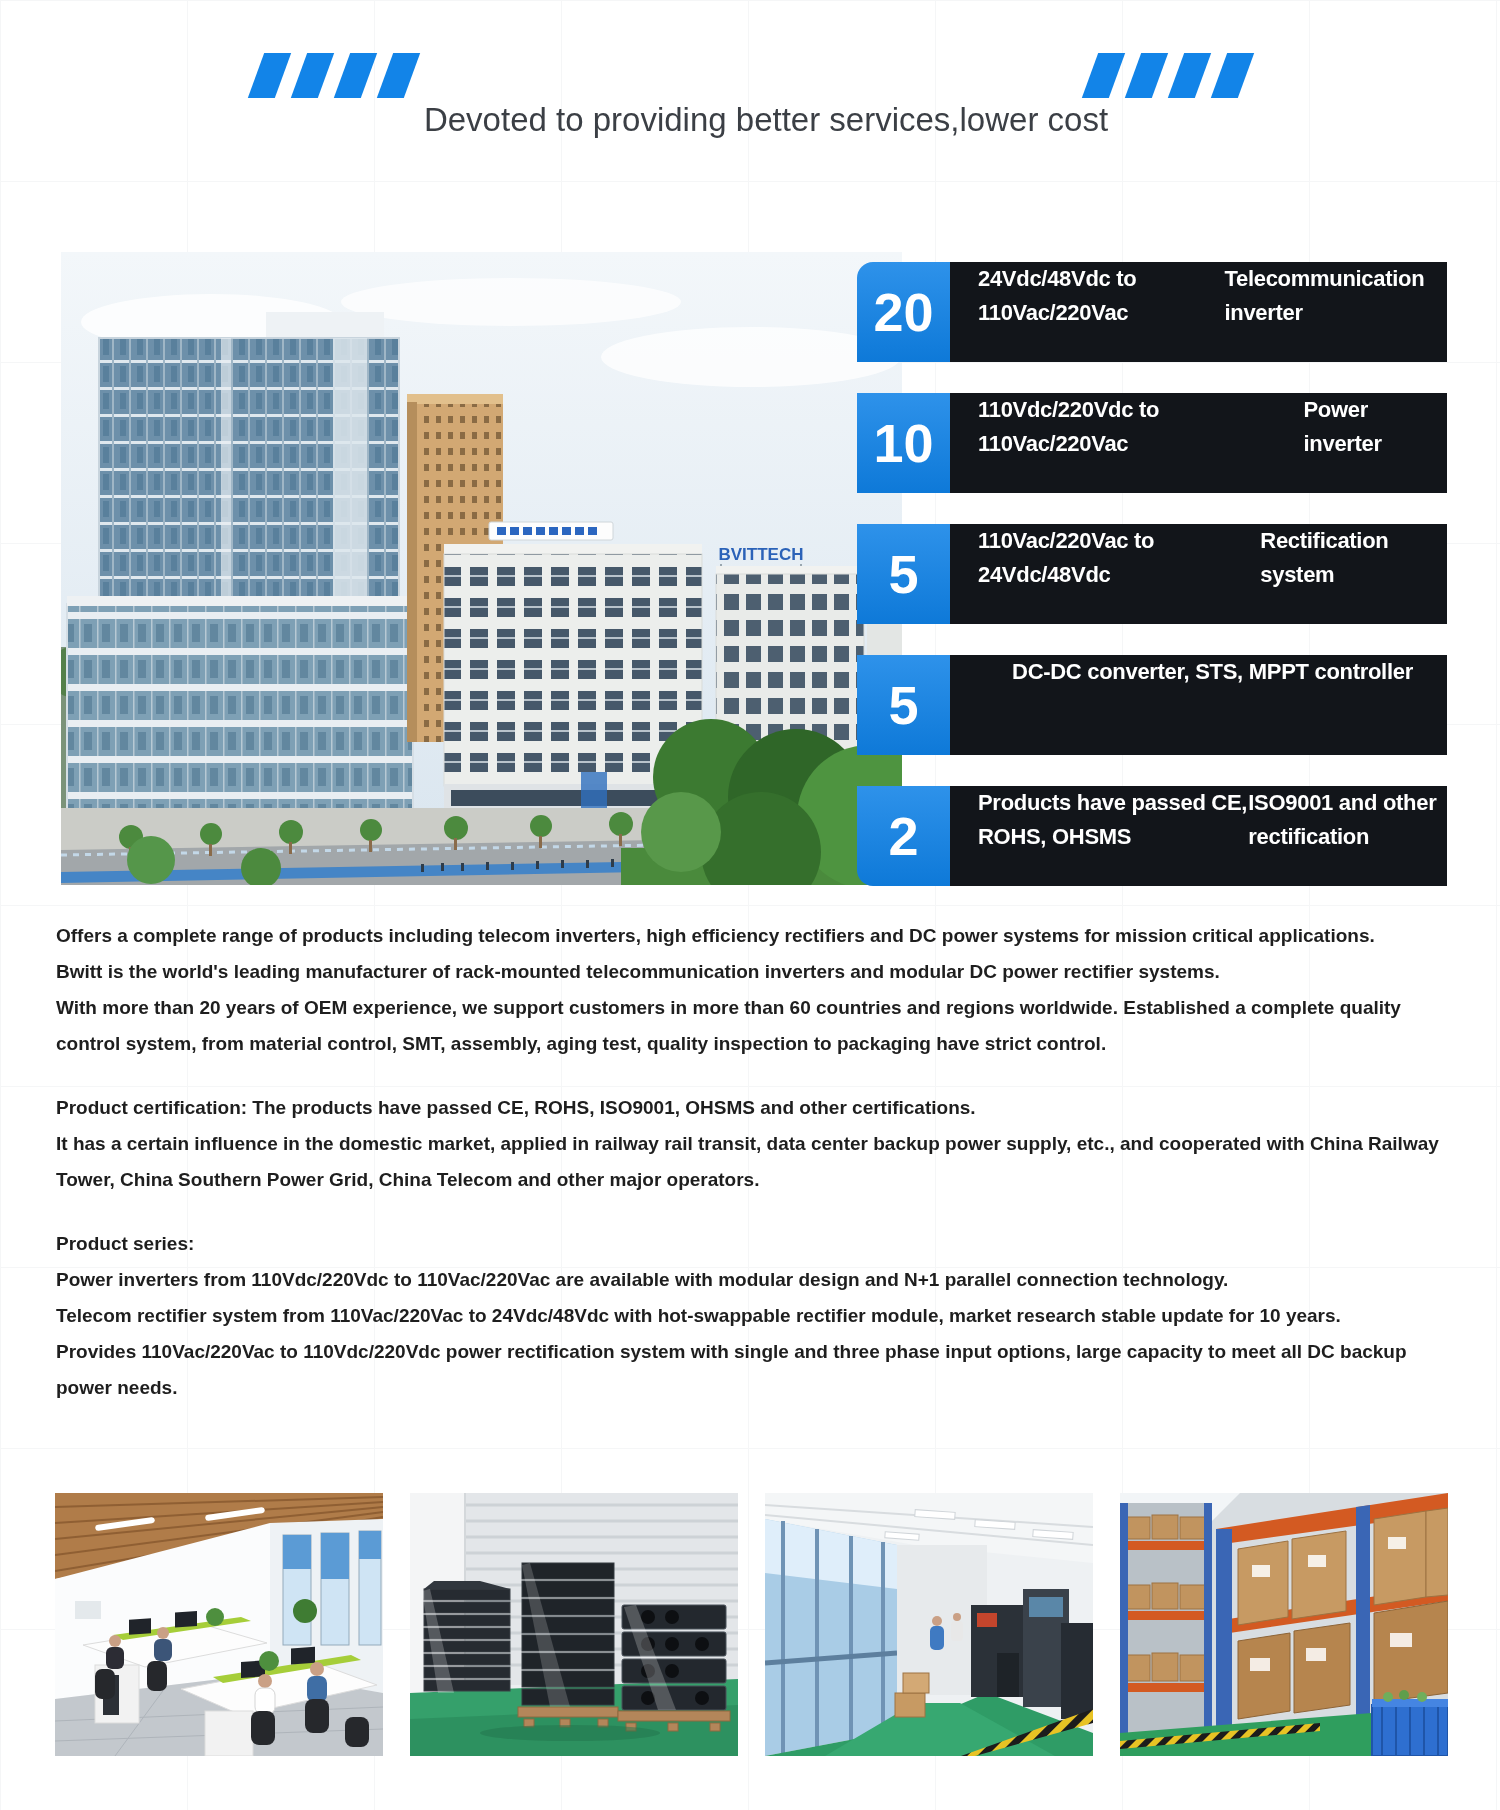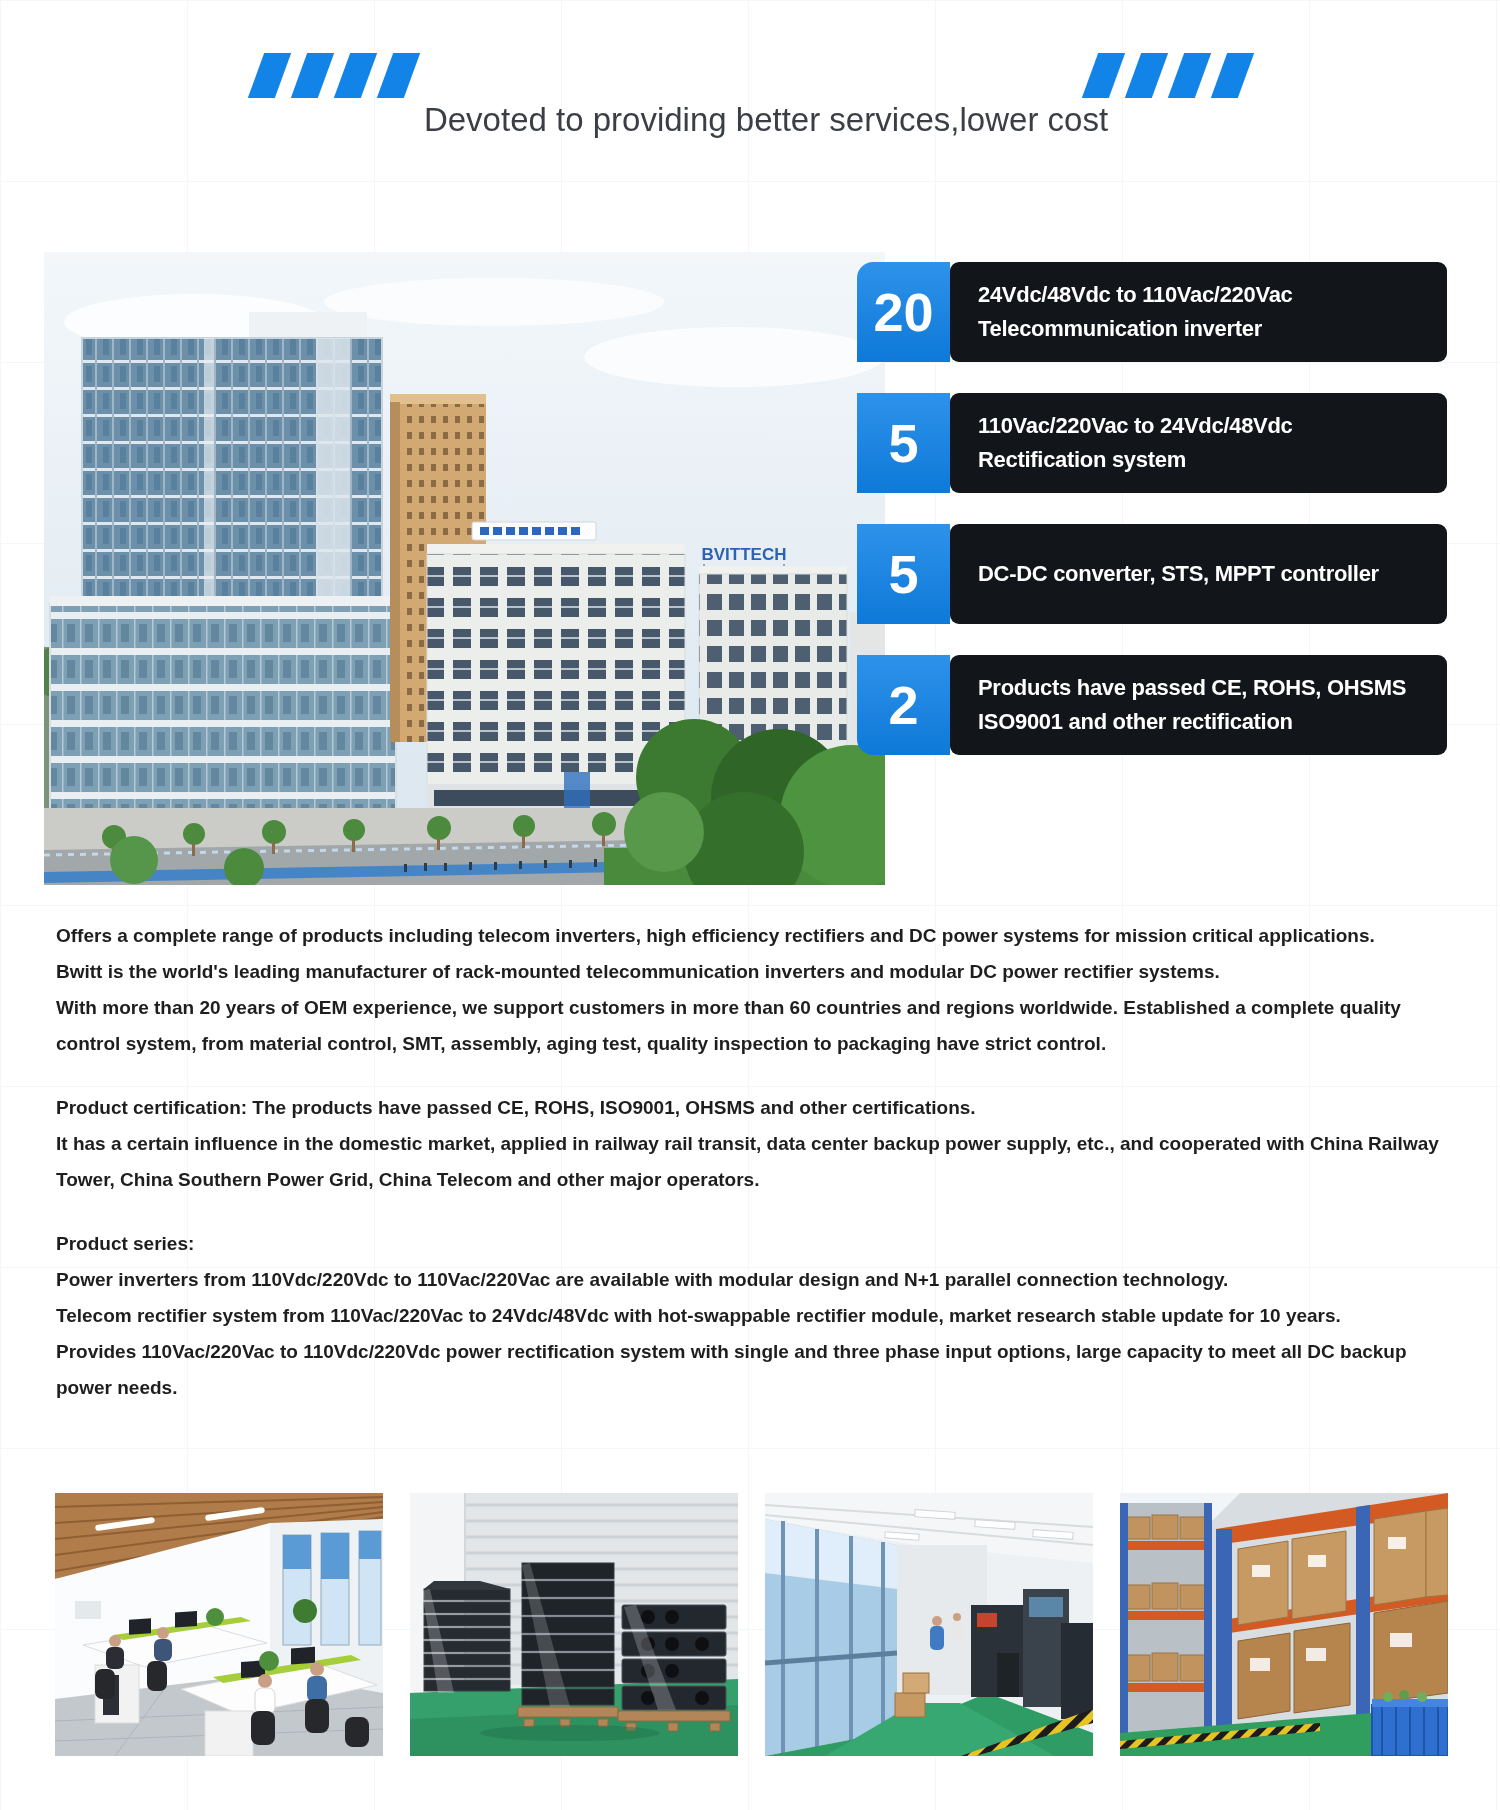--- a/index.html
+++ b/index.html
@@ -19,35 +19,35 @@
   }
   .subtitle{
     position:absolute;top:101px;left:16px;width:100%;text-align:center;
     font-size:33px;font-weight:400;color:#3b3f45;
   }
   .slash-group{position:absolute;top:53px;display:flex;gap:16px;height:45px;}
   .slash-group.left{left:256px;}
   .slash-group.right{left:1090px;}
   .slash{width:27px;height:45px;background:#1284e8;transform:skewX(-20deg);}
   
-  .hero{position:absolute;left:44px;top:252px;width:841px;height:633px;}
+  .hero{position:absolute;left:61px;top:252px;width:841px;height:633px;}
   .hero svg{display:block;width:100%;height:100%;}
   
   .stats{position:absolute;left:857px;top:262px;width:590px;display:flex;flex-direction:column;gap:31px;}
   .stat-row{display:flex;height:100px;}
   .stat-num{
     width:93px;flex:0 0 93px;display:flex;align-items:center;justify-content:center;
     background:linear-gradient(180deg,#2e92ea,#0e79d8);
     color:#fff;font-size:54px;font-weight:700;
   }
   .stat-row:first-child .stat-num{border-top-left-radius:16px;}
   .stat-row:last-child  .stat-num{border-bottom-left-radius:16px;}
   .stat-panel{
-    flex:1;background:#12151a;color:#ffffff;display:flex;flex-direction:column;justify-content:center;
-    padding-left:28px;font-size:22px;font-weight:700;line-height:34px;letter-spacing:-.3px;border-radius:9px;
+    flex:1;background:#12151a;color:#ffffff;display:flex;flex-direction:row;justify-content:center;
+    padding-left:28px;font-size:22px;font-weight:700;line-height:34px;letter-spacing:-.3px;
   }
   
   .about{position:absolute;left:56px;top:918px;width:1410px;color:#1e1e1e;}
   .para{margin:0 0 28px 0;}
   .line{font-size:19px;font-weight:700;line-height:36px;}
   
   .gallery-item{position:absolute;top:1493px;width:328px;height:263px;overflow:hidden;}
   .gallery-item svg{display:block;width:100%;height:100%;}
   .g1{left:55px;} .g2{left:410px;} .g3{left:765px;} .g4{left:1120px;}
 </style>
@@ -213,20 +213,27 @@
 
   <div class="stats">
     <div class="stat-row">
       <div class="stat-num">20</div>
       <div class="stat-panel">
         <div>24Vdc/48Vdc to 110Vac/220Vac</div>
         <div>Telecommunication inverter</div>
       </div>
     </div>
     <div class="stat-row">
+      <div class="stat-num">10</div>
+      <div class="stat-panel">
+        <div>110Vdc/220Vdc to 110Vac/220Vac</div>
+        <div>Power inverter</div>
+      </div>
+    </div>
+    <div class="stat-row">
       <div class="stat-num">5</div>
       <div class="stat-panel">
         <div>110Vac/220Vac to 24Vdc/48Vdc</div>
         <div>Rectification system</div>
       </div>
     </div>
     <div class="stat-row">
       <div class="stat-num">5</div>
       <div class="stat-panel">
         <div>DC-DC converter, STS, MPPT controller</div>

